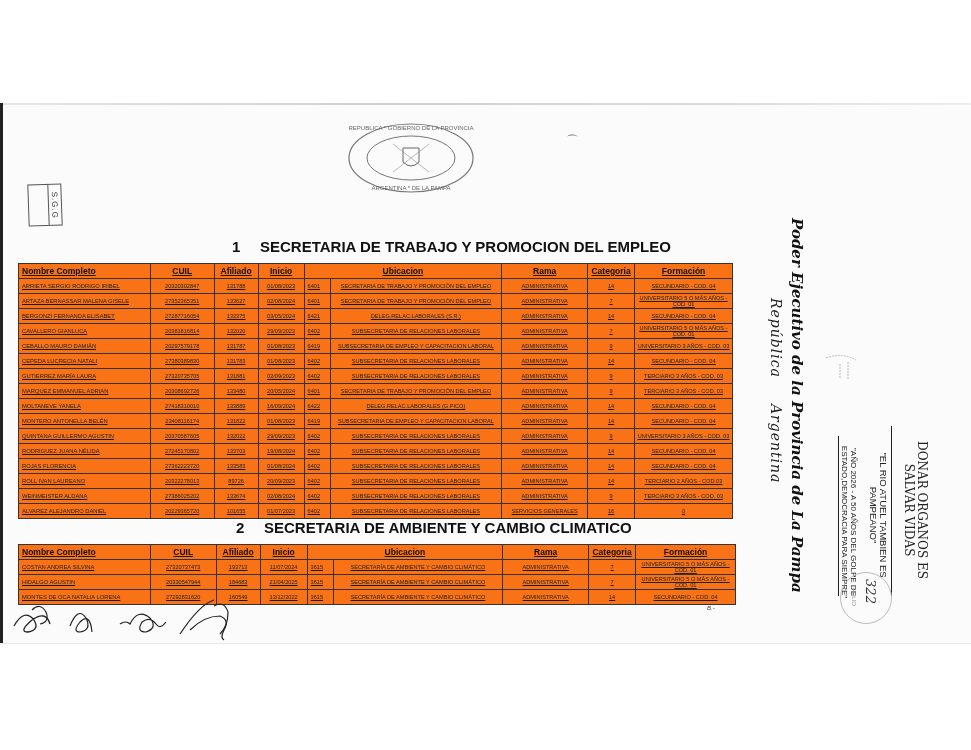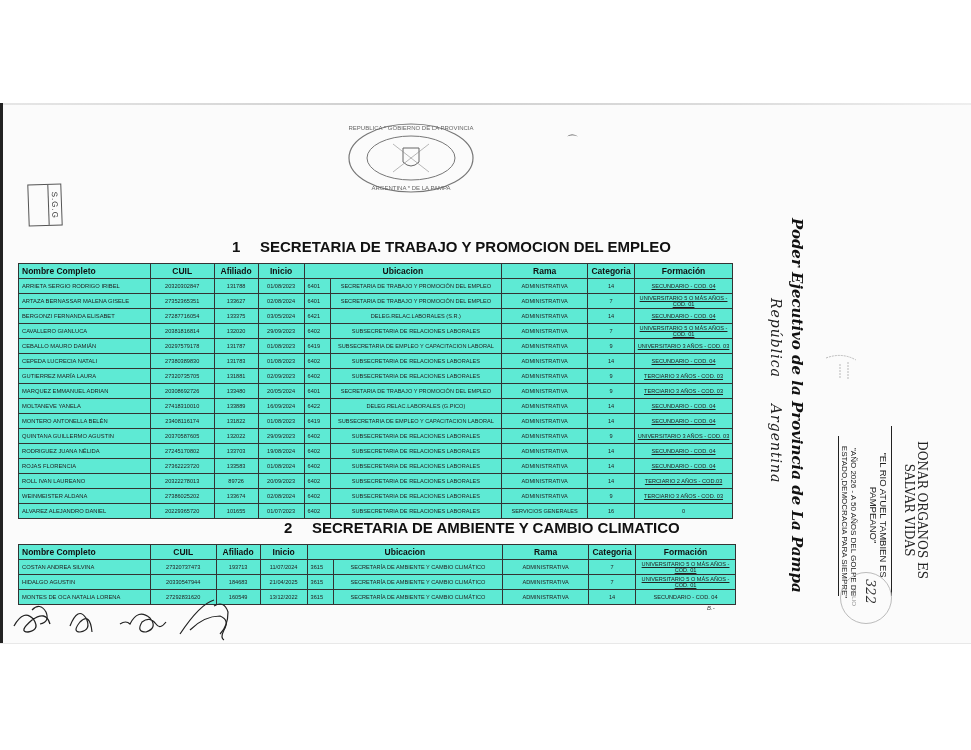--- a/index.html
+++ b/index.html
@@ -17,21 +17,21 @@
   .mark-arc { position:absolute; font-size:13px; color:#555; }
 
   
   .sgg-box { position:absolute; left:28px; top:184px; width:32px; height:40px; border:1px solid #555; transform:rotate(-2deg); }
   .sgg-inner { position:absolute; right:0; top:0; width:12px; height:40px; border-left:1px solid #555; display:flex; align-items:center; justify-content:center; }
   .sgg-text { transform:rotate(90deg); font-size:8px; white-space:nowrap; letter-spacing:1px; color:#333; }
 
   .section-title { position:absolute; font-weight:bold; font-size:15px; color:#111; white-space:nowrap; }
   .section-title .num { display:inline-block; width:28px; }
 
-  table.grid { position:absolute; border-collapse:collapse; background:#5eead4; }
+  table.grid { position:absolute; border-collapse:collapse; background:#f97316;text-decoration:underline; }
   table.grid td, table.grid th { border:1px solid #333; padding:0 2px; font-size:5.6px; color:#222; text-align:center; vertical-align:middle; overflow:hidden; line-height:6px; }
   table.grid th { font-size:8.5px; font-weight:bold; height:14px; color:#111; }
   table.grid th.left { text-align:left; padding-left:3px; }
   table.grid td.name { text-align:left; padding-left:3px; font-size:5.8px; }
   table.grid td.code { text-align:left; padding-left:3px; }
   table.grid td.formacion { text-decoration:underline; font-size:5.6px; }
   table.grid tr.row td { height:14px; }
 
   #tbl1 { left:18px; top:263px; width:715px; }
   #tbl2 { left:18px; top:544px; width:718px; }
@@ -281,21 +281,21 @@
         <td>01/07/2023</td>
         <td class="code">6402</td>
         <td>SUBSECRETARIA DE RELACIONES LABORALES</td>
         <td>SERVICIOS GENERALES</td>
         <td>16</td>
         <td class="formacion" style="text-decoration:none">0</td>
       </tr>
   </tbody>
 </table>
 
-<div class="section-title" style="left:236px;top:519px;margin-left:48px;">
+<div class="section-title" style="left:236px;top:519px;">
   <span class="num">2</span><span>SECRETARIA DE AMBIENTE Y CAMBIO CLIMATICO</span>
 </div>
 
 <table class="grid" id="tbl2">
   <colgroup>
     <col style="width:132px">
       <col style="width:66px">
       <col style="width:44px">
       <col style="width:47px">
     <col style="width:26px">

